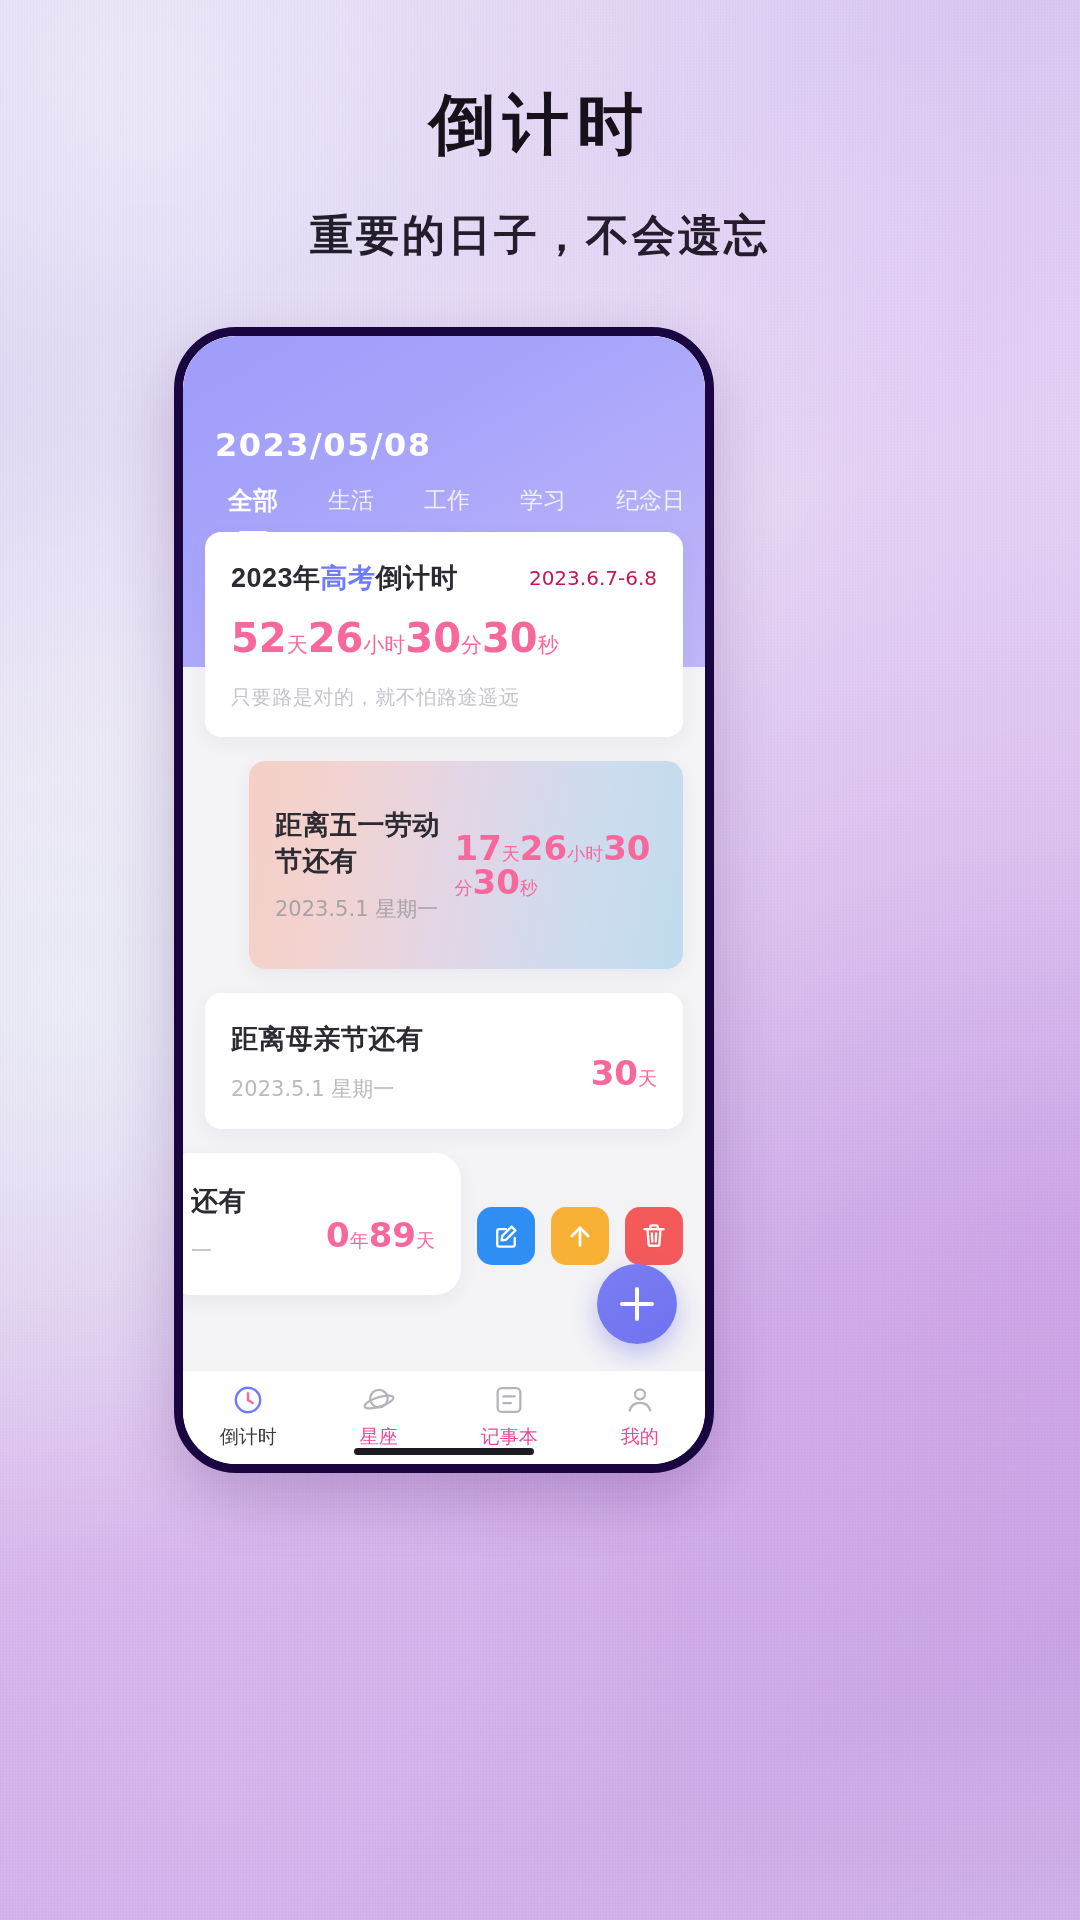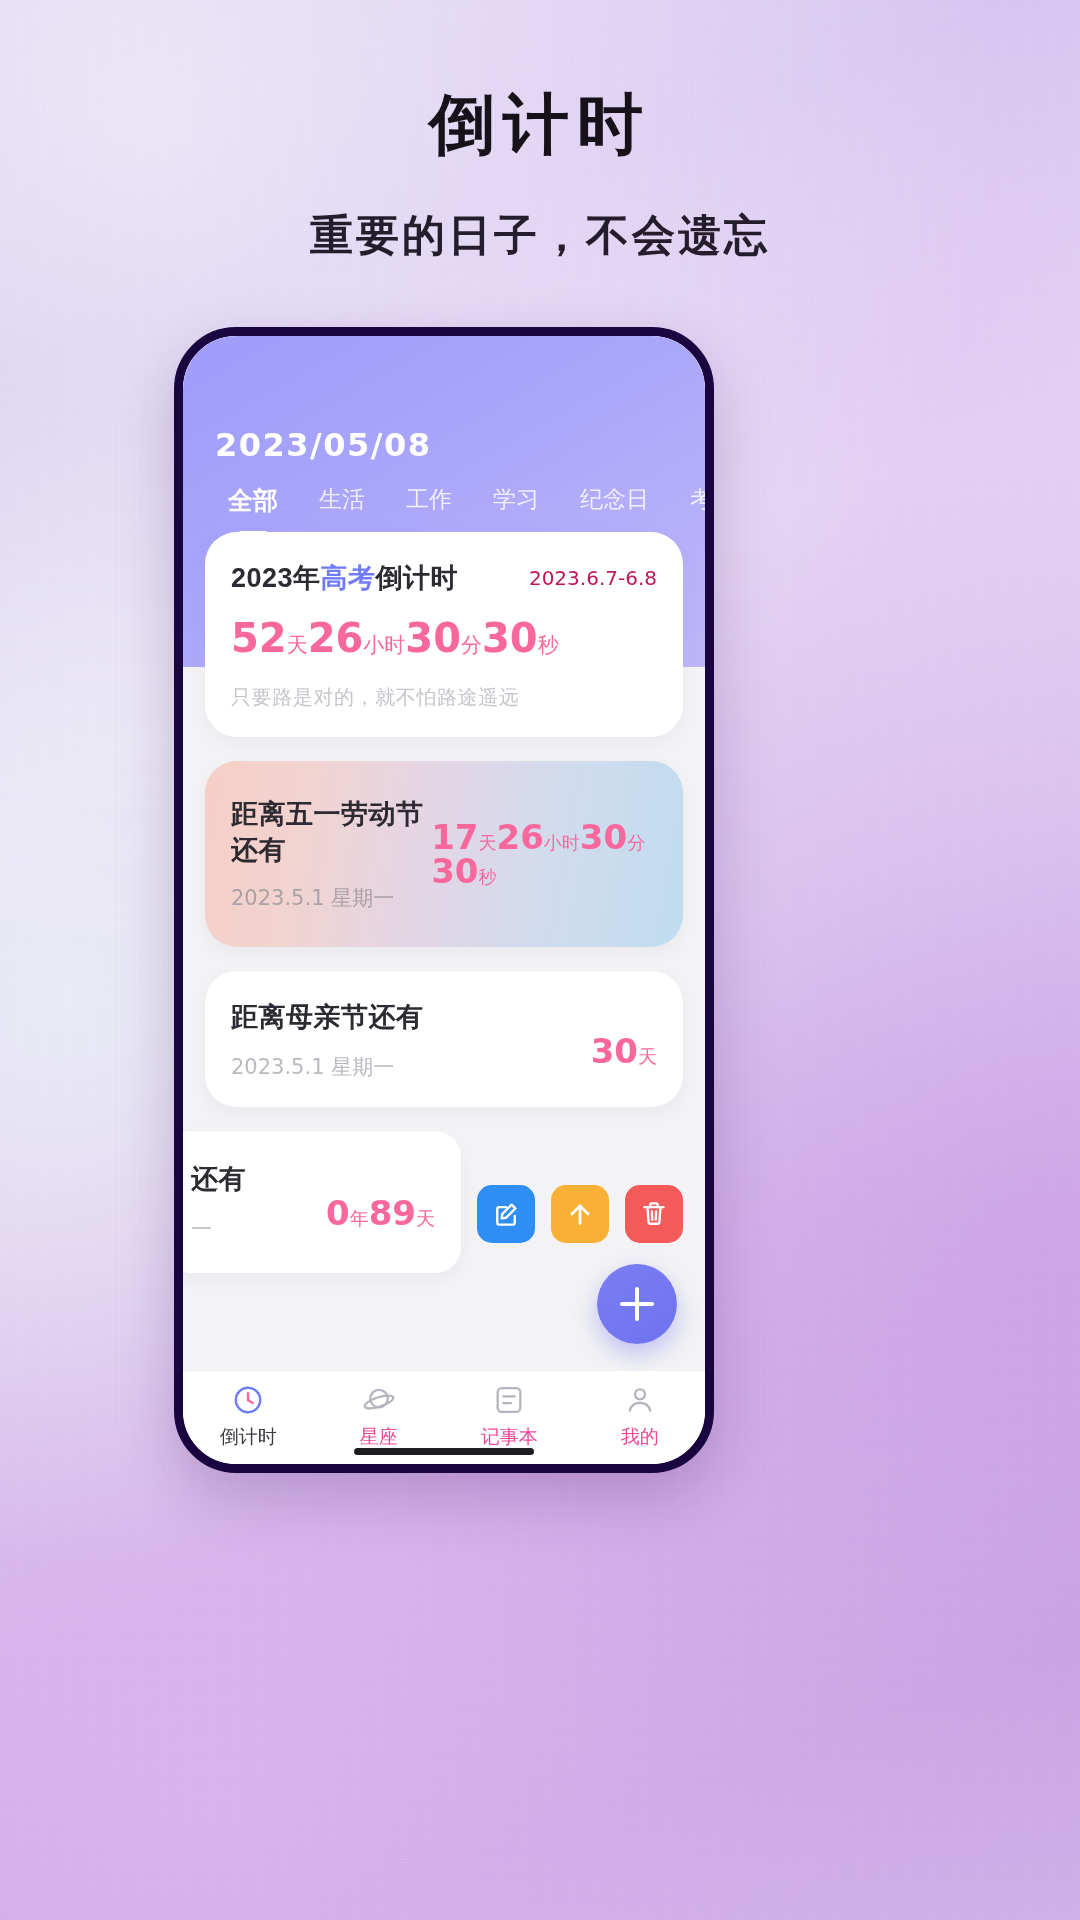--- a/index.html
+++ b/index.html
@@ -68,56 +68,56 @@
   .batt::after{content:"";position:absolute;right:-4px;top:4px;width:2.5px;height:6px;background:rgba(255,255,255,.9);border-radius:0 2px 2px 0;}
   .batt i{position:absolute;inset:2px;background:#fff;border-radius:2px;display:block;}
 
   .date-head {
     position:absolute; top:90px; left:32px; color:#fff;
     font-size:32px; font-weight:700; letter-spacing:1.5px;
     font-family:"DejaVu Sans", sans-serif;
   }
   .tabs {
     position:absolute; top:148px; left:28px; right:8px;
-    display:flex; gap:7px;
+    display:flex; align-items:center; gap:16px;
   }
   .tab {
     position:relative; color:rgba(255,255,255,.82); font-size:23px;
     padding:0 17px; white-space:nowrap;
   }
   .tab.active { color:#fff; font-weight:700; font-size:25px; }
   .tab.active::after{
     content:""; position:absolute; left:50%; transform:translateX(-50%);
     bottom:-20px; width:30px; height:6px; background:#fff; border-radius:3px;
   }
 
   
   .list { position:absolute; top:196px; left:0; right:0; bottom:94px; padding:0 22px; }
 
   .card {
-    background:#fff; border-radius:32px; margin-bottom:24px;
+    background:#fff; border-radius:16px; margin-bottom:24px;
     box-shadow:0 6px 18px rgba(120,100,160,.07);
     padding:28px 26px 26px;
   }
   .card-title { font-size:27px; font-weight:700; color:#2d2a31; letter-spacing:.5px; }
   .hl { color:#6f7bf7; }
   .card-date-right { font-size:20px; color:#be185d; font-family:"DejaVu Sans",sans-serif; }
   .row-between { display:flex; align-items:center; justify-content:space-between; }
 
   .count { margin-top:22px; color:#f9689d; font-family:"DejaVu Sans",sans-serif; line-height:1; }
   .count .n { font-size:40px; font-weight:700; }
   .count .u { font-size:21px; font-weight:400; }
 
   .note { margin-top:26px; font-size:20px; color:#c5c5cb; letter-spacing:.6px; }
 
   
   .card.grad {
     background:linear-gradient(100deg,#f6cfc6 0%, #f2d3d0 20%, #e2d6e6 48%, #cfdcee 74%, #bfdcee 100%);
-    padding:35px 26px; min-height:142px;
-    display:flex; align-items:center; justify-content:space-between;
+    padding:46px 26px; min-height:142px;
+    display:flex; align-items:center; justify-content:space-between;margin-left:44px;
   }
   .card.grad .card-title { color:#2d2a31; }
   .card.grad .sub { margin-top:16px; font-size:21px; color:#a9a2a6; font-family:"DejaVu Sans",sans-serif; }
   .card.grad .count { margin-top:0; }
   .card.grad .count .n { font-size:34px; }
   .card.grad .count .u { font-size:18px; }
 
   
   .sub-date { margin-top:18px; font-size:21px; color:#b9b9c0; font-family:"DejaVu Sans",sans-serif; }
   .quote {

